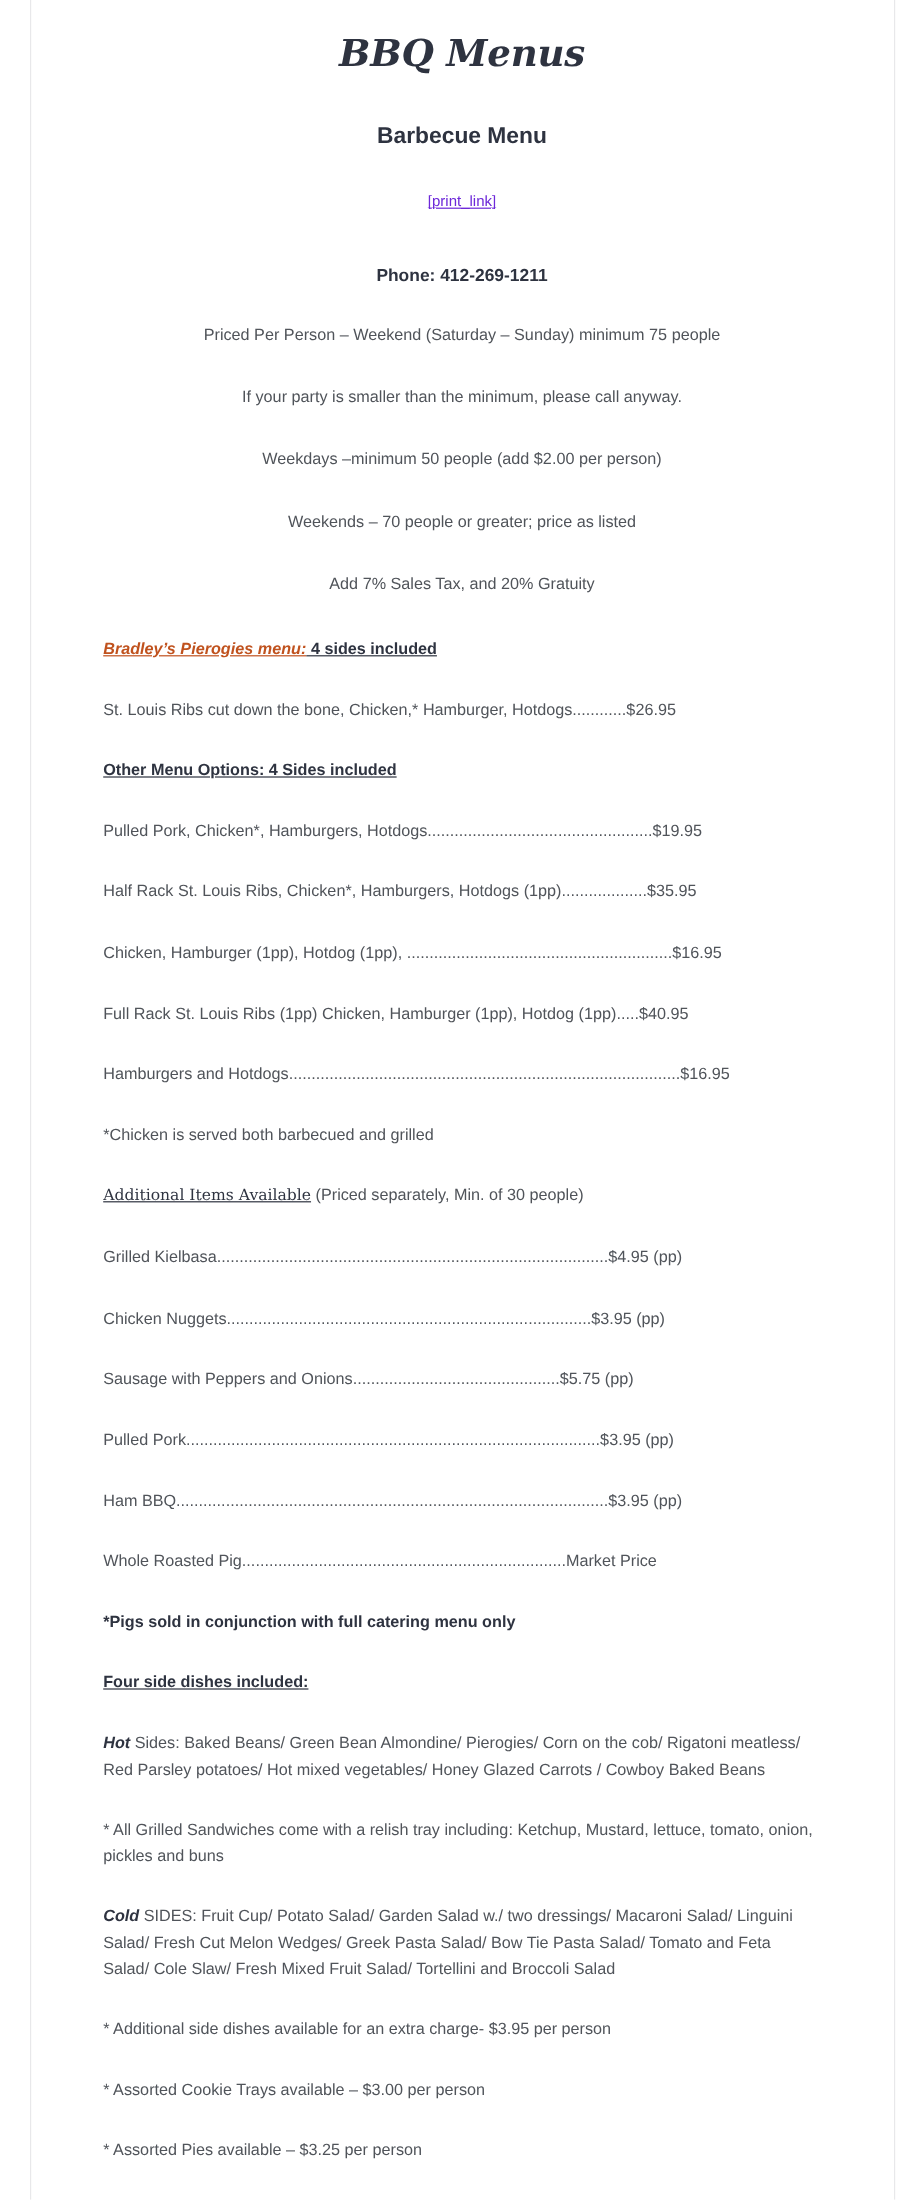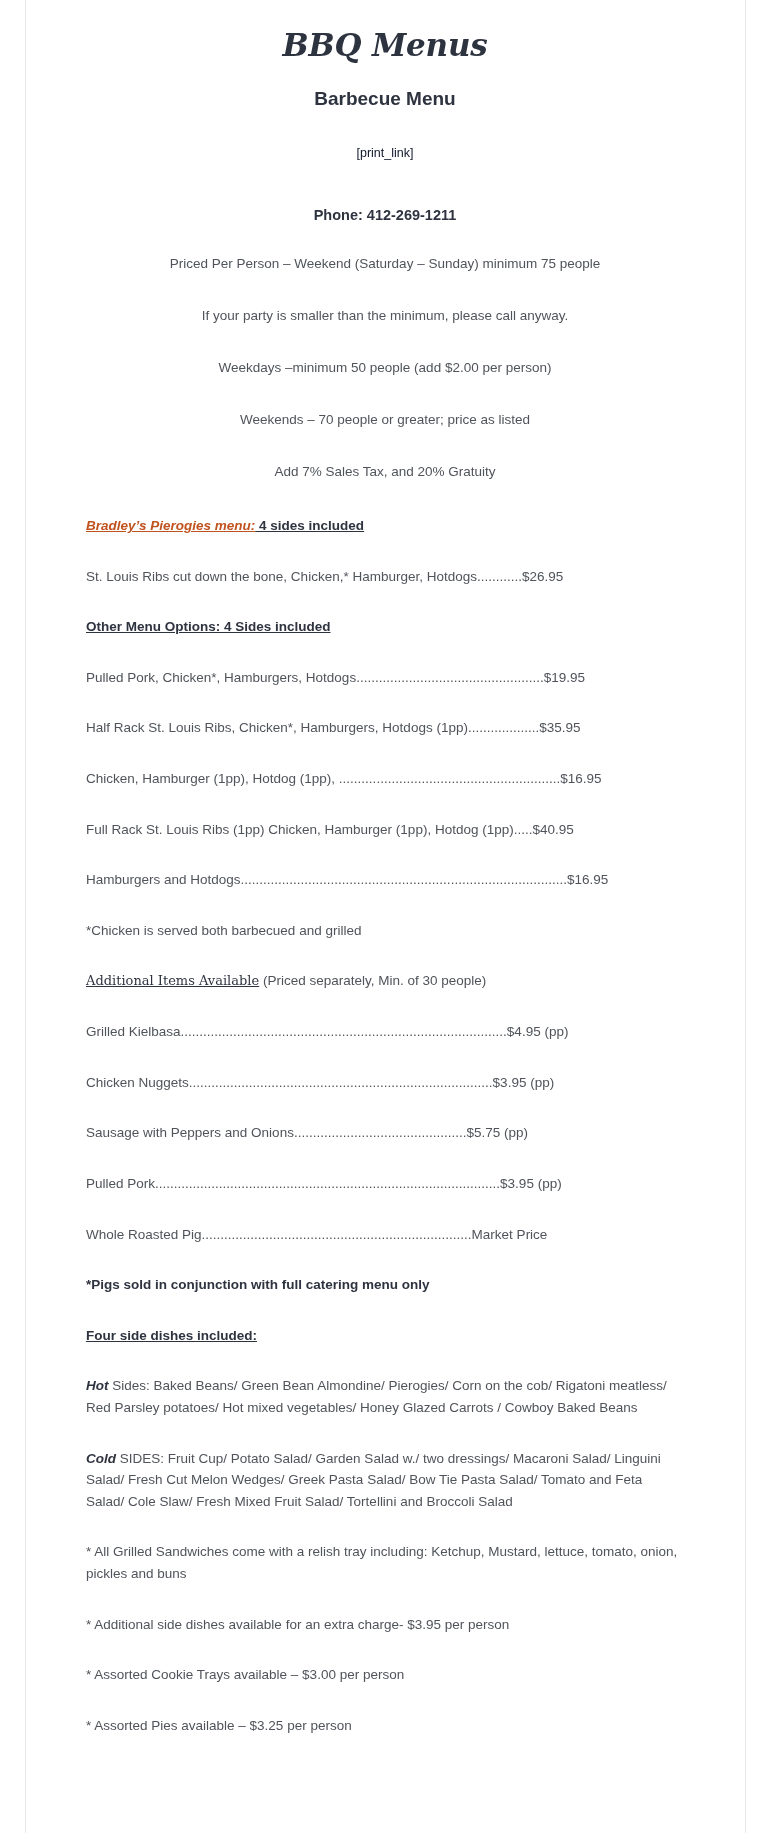--- a/index.html
+++ b/index.html
@@ -48,31 +48,32 @@
     line-height: 1.25;
     letter-spacing: -0.2px;
     font-style: italic;
   }
   h2.sub-title {
     font-family: "Liberation Sans", sans-serif;
     font-size: 19px;
     font-weight: 700;
     color: #2e3340;
     text-align: center;
-    margin: 22px 0 0 0;
+    margin: 37px 0 0 0;
     line-height: 1.3;
   }
   .print-link-wrap {
     text-align: center;
     margin-top: 35px;
     font-size: 12.5px;
     color: #3b3f46;
   }
   .print-link-wrap .lk {
-    color: #0f172a;
+    text-decoration: underline;
+    color: #6d28d9;
     cursor: pointer;
   }
   .phone-line {
     text-align: center;
     margin-top: 47px;
     font-size: 14.5px;
     font-weight: 700;
     color: #2e3340;
   }
   p.center-note {
@@ -165,30 +166,31 @@
       <p class="line">Hamburgers and Hotdogs.......................................................................................$16.95</p>
 
       <p class="line">*Chicken is served both barbecued and grilled</p>
 
       <p class="line"><span class="hdr-serif-bold">Additional Items Available</span><span> (Priced separately, Min. of 30 people)</span></p>
 
       <p class="line">Grilled Kielbasa.......................................................................................$4.95 (pp)</p>
       <p class="line">Chicken Nuggets.................................................................................$3.95 (pp)</p>
       <p class="line">Sausage with Peppers and Onions..............................................$5.75 (pp)</p>
       <p class="line">Pulled Pork............................................................................................$3.95 (pp)</p>
+      <p class="line">Ham BBQ................................................................................................$3.95 (pp)</p>
       <p class="line">Whole Roasted Pig........................................................................Market Price</p>
 
       <p class="line"><span class="bold-dark">*Pigs sold in conjunction with full catering menu only</span></p>
 
       <p class="line"><span class="hdr-underline-bold">Four side dishes included:</span></p>
 
       <p class="line wrap-para"><span class="ital-bold-dark">Hot</span><span> Sides: Baked Beans/ Green Bean Almondine/ Pierogies/ Corn on the cob/ Rigatoni meatless/ Red Parsley potatoes/ Hot mixed vegetables/ Honey Glazed Carrots / Cowboy Baked Beans</span></p>
 
+      <p class="line wrap-para">* All Grilled Sandwiches come with a relish tray including:  Ketchup, Mustard, lettuce, tomato, onion, pickles and buns</p>
+
       <p class="line wrap-para"><span class="ital-bold-dark">Cold</span><span> SIDES: Fruit Cup/ Potato Salad/ Garden Salad w./ two dressings/ Macaroni Salad/ Linguini Salad/ Fresh Cut Melon Wedges/ Greek Pasta Salad/ Bow Tie Pasta Salad/ Tomato and Feta Salad/ Cole Slaw/ Fresh Mixed Fruit Salad/   Tortellini and Broccoli Salad</span></p>
-
-      <p class="line wrap-para">* All Grilled Sandwiches come with a relish tray including:  Ketchup, Mustard, lettuce, tomato, onion, pickles and buns</p>
       <p class="line">* Additional side dishes available for an extra charge- $3.95 per person</p>
       <p class="line">* Assorted Cookie Trays available – $3.00 per person</p>
       <p class="line">* Assorted Pies available – $3.25 per person</p>
 
     </div>
   </div>
 </div>
 
 </body></html>

